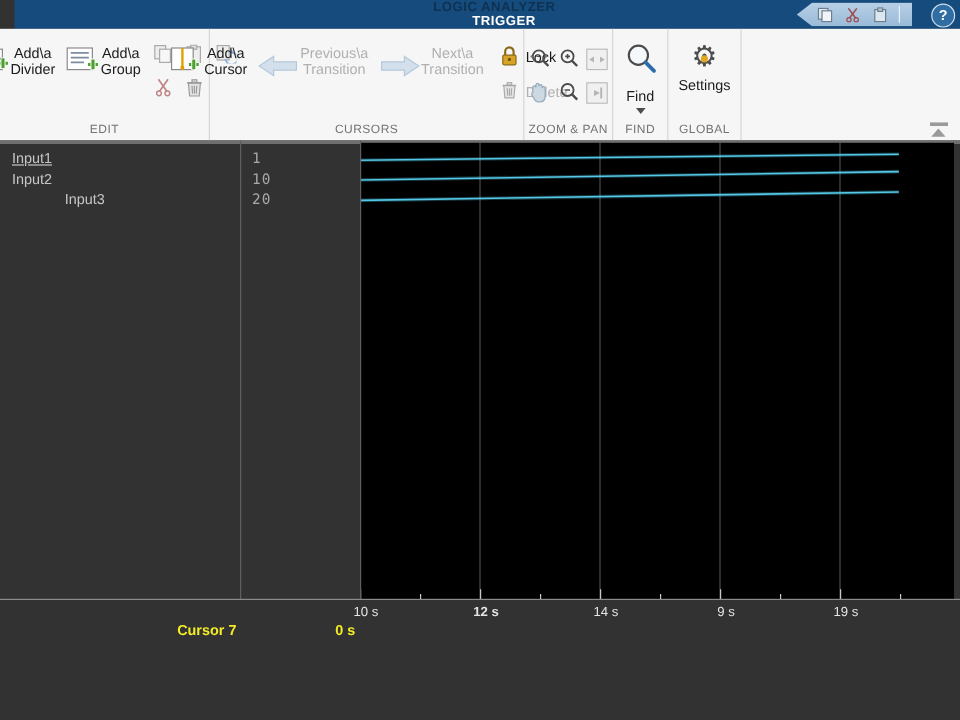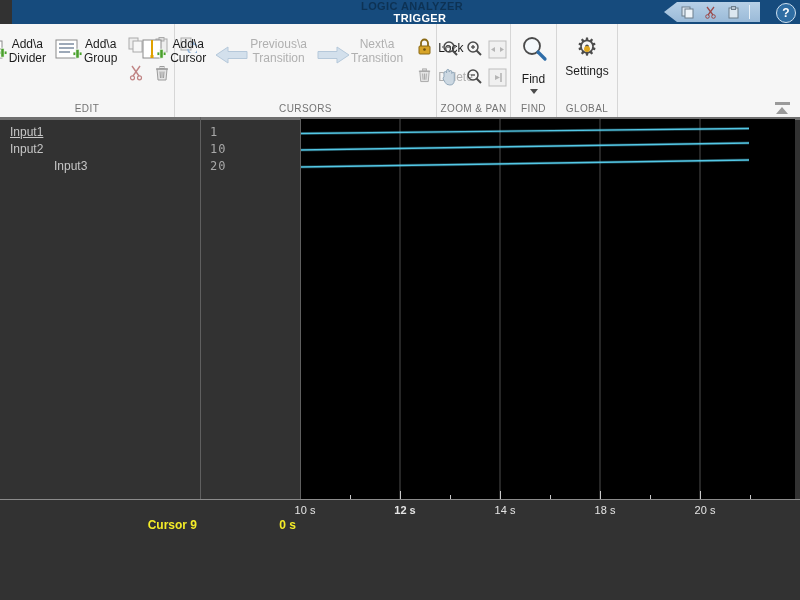--- a/index.html
+++ b/index.html
@@ -369,24 +369,24 @@
 
   <div class="vdiv" style="left:200px"></div>
   <div class="vdiv" style="left:300px"></div>
 
   <div class="footer-divider"></div>
   <div class="footer">
     <div id="axis-labels">
         <span class="axis-label" style="left: 305px;">10 s</span>
         <span class="axis-label" style="left: 405px; font-weight: bold;">12 s</span>
         <span class="axis-label" style="left: 505px;">14 s</span>
-        <span class="axis-label" style="left: 605px;">18 s</span>
-        <span class="axis-label" style="left: 705px;">20 s</span>
-      </div>
-    <div class="cursor-name">Cursor 9</div>
+        <span class="axis-label" style="left: 605px;">9 s</span>
+        <span class="axis-label" style="left: 705px;">19 s</span>
+      </div>
+    <div class="cursor-name">Cursor 7</div>
     <div class="cursor-value">0 s</div>
   </div>
 
 <div class="ch-name" style="top: 124px; text-decoration: underline;">Input1</div>
     <div class="ch-value" style="top: 124px;">1</div>
     <div class="ch-name" style="top: 141px;">Input2</div>
     <div class="ch-value" style="top: 141px;">10</div>
     <div class="ch-name" style="top: 158px; margin-left: 44px;">Input3</div>
     <div class="ch-value" style="top: 158px;">20</div>
   </div>

